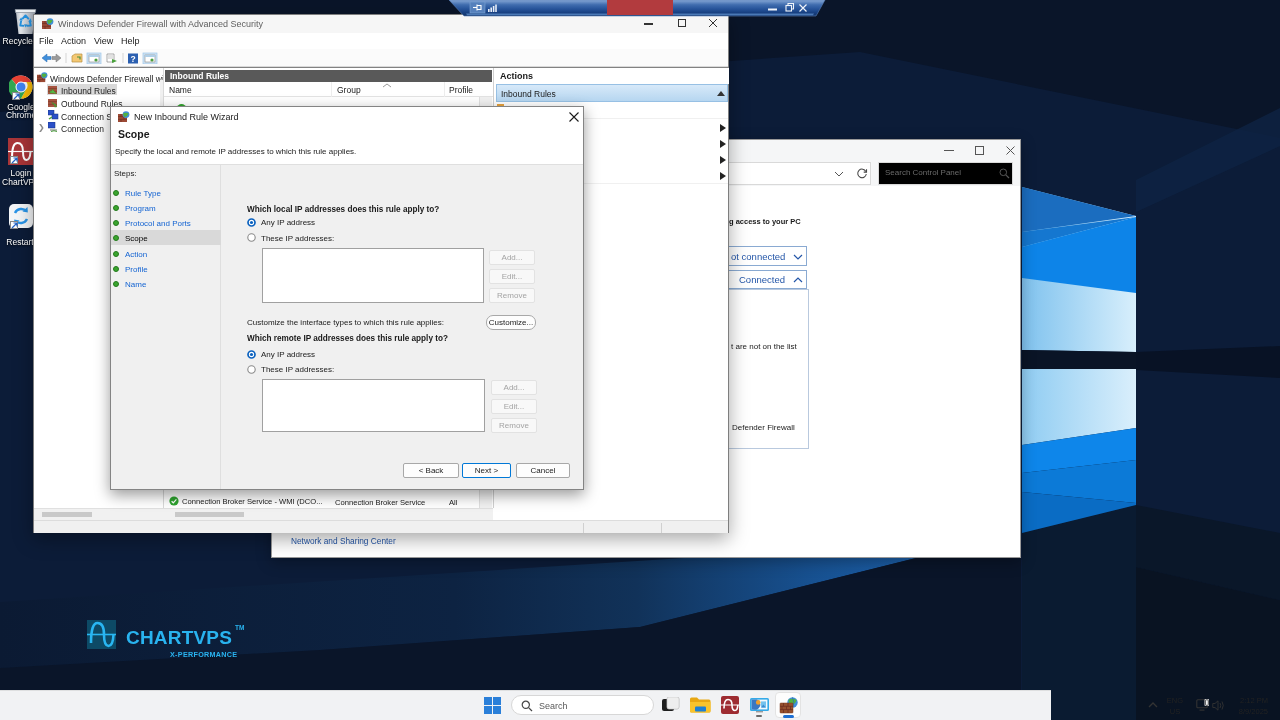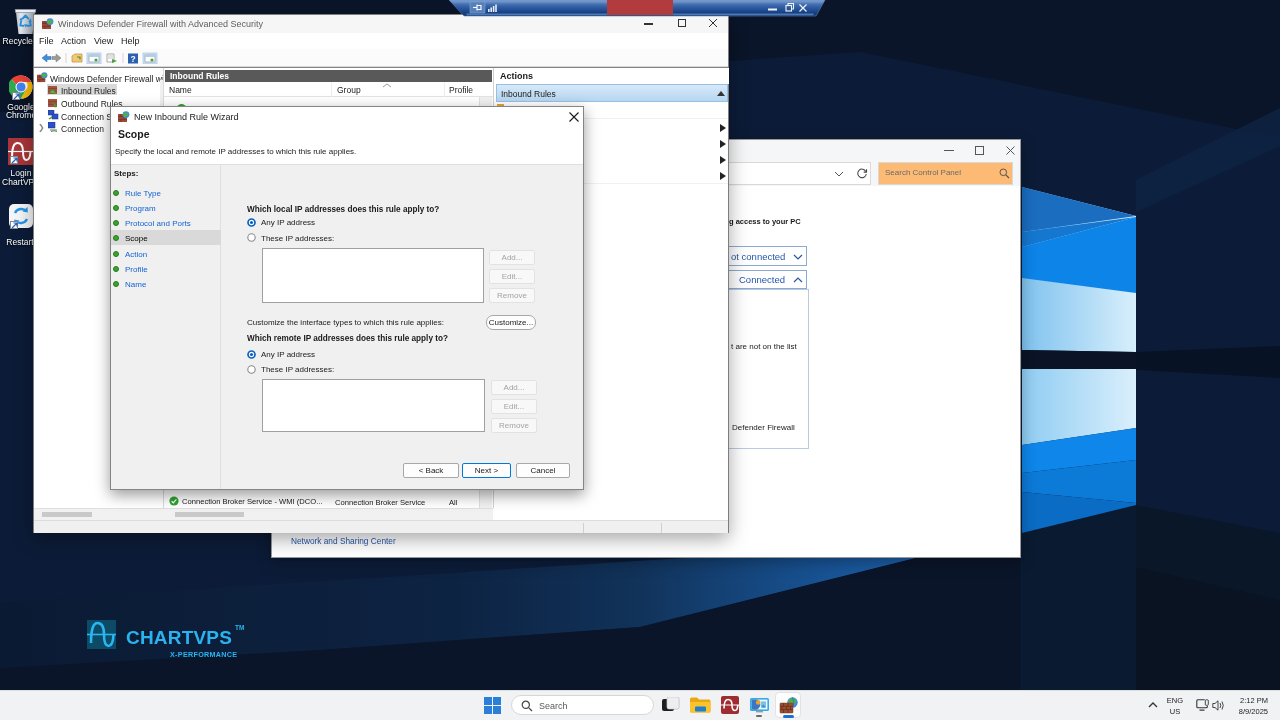--- a/index.html
+++ b/index.html
@@ -144,21 +144,21 @@
         </svg>
     <div class="abs" style="left:-20px;top:22px;width:619px;height:23px;background:#fff;border:1px solid #d9d9d9;">
       <svg class="abs" style="left:581px;top:8px" width="10" height="6" viewBox="0 0 10 6">
             <path d="M1 1 L5 5 L9 1" fill="none" stroke="#555" stroke-width="1"></path>
           </svg>
       <svg class="abs" style="left:603px;top:5px" width="12" height="12" viewBox="0 0 14 14">
             <path d="M11.5 4 A5 5 0 1 0 12 7" fill="none" stroke="#444" stroke-width="1.2"></path>
             <path d="M12.3 1.5 L12.3 4.8 L9 4.8" fill="none" stroke="#444" stroke-width="1.2"></path>
           </svg>
     </div>
-    <div class="abs" style="left:606px;top:22px;width:135px;height:23px;background:#fdba74;border:1px solid #d9d9d9;">
+    <div class="abs" style="left:606px;top:22px;width:135px;height:23px;background:#000000;border:1px solid #d9d9d9;">
       <span class="abs" style="left:6px;top:5px;color:#6a6a6a;">Search Control Panel</span>
       <svg class="abs" style="left:120px;top:5px" width="11" height="11" viewBox="0 0 11 11">
             <circle cx="4.3" cy="4.3" r="3.3" fill="none" stroke="#555" stroke-width="1"></circle>
             <path d="M6.8 6.8 L10 10" stroke="#555" stroke-width="1.2"></path>
           </svg>
     </div>
   </div>
 
   <span class="abs" style="left:457px;top:77px;font-weight:bold;font-size:7.5px;white-space:nowrap;text-align:right;">g access to your PC</span>
   <div class="abs" style="left:414px;top:106px;width:121px;height:20px;border:1px solid #8aaad2;">
@@ -349,21 +349,21 @@
           <path d="M0.5 0.5 L9.5 9.5 M9.5 0.5 L0.5 9.5" stroke="#1a1a1a" stroke-width="1.1"></path>
         </svg>
   </div>
 
   <div class="abs" style="left:0;top:20px;width:472px;height:38px;background:#fff;border-bottom:1px solid #dfdfdf;">
     <span class="abs" style="left:7px;top:1px;font-size:10.5px;font-weight:bold;">Scope</span>
     <span class="abs" style="left:4px;top:20px;">Specify the local and remote IP addresses to which this rule applies.</span>
   </div>
 
   <div class="abs" style="left:0;top:58px;width:110px;height:324px;border-right:1px solid #dfdfdf;">
-    <span class="abs" style="left:3px;top:4px;font-weight:bold;">Steps:</span>
+    <span class="abs" style="left:3px;top:4px;font-weight:normal;">Steps:</span>
     <div class="abs" style="left:0;top:65px;width:110px;height:15px;background:#d9d9d9;"></div>
     <div class="abs" style="left:2px;top:24.5px;width:6px;height:6px;border-radius:50%;background:#3aa52e;border:1px solid #237a1c;"></div>
     <div class="abs" style="left:2px;top:39.8px;width:6px;height:6px;border-radius:50%;background:#3aa52e;border:1px solid #237a1c;"></div>
     <div class="abs" style="left:2px;top:55.1px;width:6px;height:6px;border-radius:50%;background:#3aa52e;border:1px solid #237a1c;"></div>
     <div class="abs" style="left:2px;top:70.3px;width:6px;height:6px;border-radius:50%;background:#3aa52e;border:1px solid #237a1c;"></div>
     <div class="abs" style="left:2px;top:85.6px;width:6px;height:6px;border-radius:50%;background:#3aa52e;border:1px solid #237a1c;"></div>
     <div class="abs" style="left:2px;top:100.9px;width:6px;height:6px;border-radius:50%;background:#3aa52e;border:1px solid #237a1c;"></div>
     <div class="abs" style="left:2px;top:116.2px;width:6px;height:6px;border-radius:50%;background:#3aa52e;border:1px solid #237a1c;"></div>
     <span class="abs" style="left:14px;top:24px;color:#1464d2;">Rule Type</span>
     <span class="abs" style="left:14px;top:39px;color:#1464d2;">Program</span>
@@ -438,21 +438,21 @@
     </g>
     <rect x="768" y="8.5" width="9" height="2" fill="#f0f4fa"></rect>
     <g fill="none" stroke="#f0f4fa" stroke-width="1.1">
       <rect x="786" y="5.5" width="5.5" height="5.5"></rect>
       <path d="M788 5.5 V3.5 H793.5 V9 H791.5"></path>
     </g>
     <path d="M799.5 4.5 L806.5 11.5 M806.5 4.5 L799.5 11.5" stroke="#f0f4fa" stroke-width="1.2"></path>
   </svg>
 </div>
 
-<div id="taskbar" class="abs" style="left:0;top:690px;width:1280px;height:30px;background:#f1f2f4;border-top:1px solid rgba(0,0,0,0.08);">
+<div id="taskbar" class="abs" style="left:0;top:690px;width:1051px;height:30px;background:#f1f2f4;border-top:1px solid rgba(0,0,0,0.08);">
 
   <svg class="abs" style="left:484px;top:6px" width="17" height="17" viewBox="0 0 17 17">
     <rect x="0" y="0" width="8" height="8" fill="#2a7fd9"></rect>
         <rect x="9" y="0" width="8" height="8" fill="#2a7fd9"></rect>
     <rect x="0" y="9" width="8" height="8" fill="#2a7fd9"></rect>
         <rect x="9" y="9" width="8" height="8" fill="#2a7fd9"></rect>
   </svg>
 
   <div class="abs" style="left:511px;top:4px;width:143px;height:20px;background:#fff;border:1px solid #d7d7d7;border-radius:10px;">
     <svg class="abs" style="left:9px;top:4px" width="12" height="12" viewBox="0 0 12 12">

